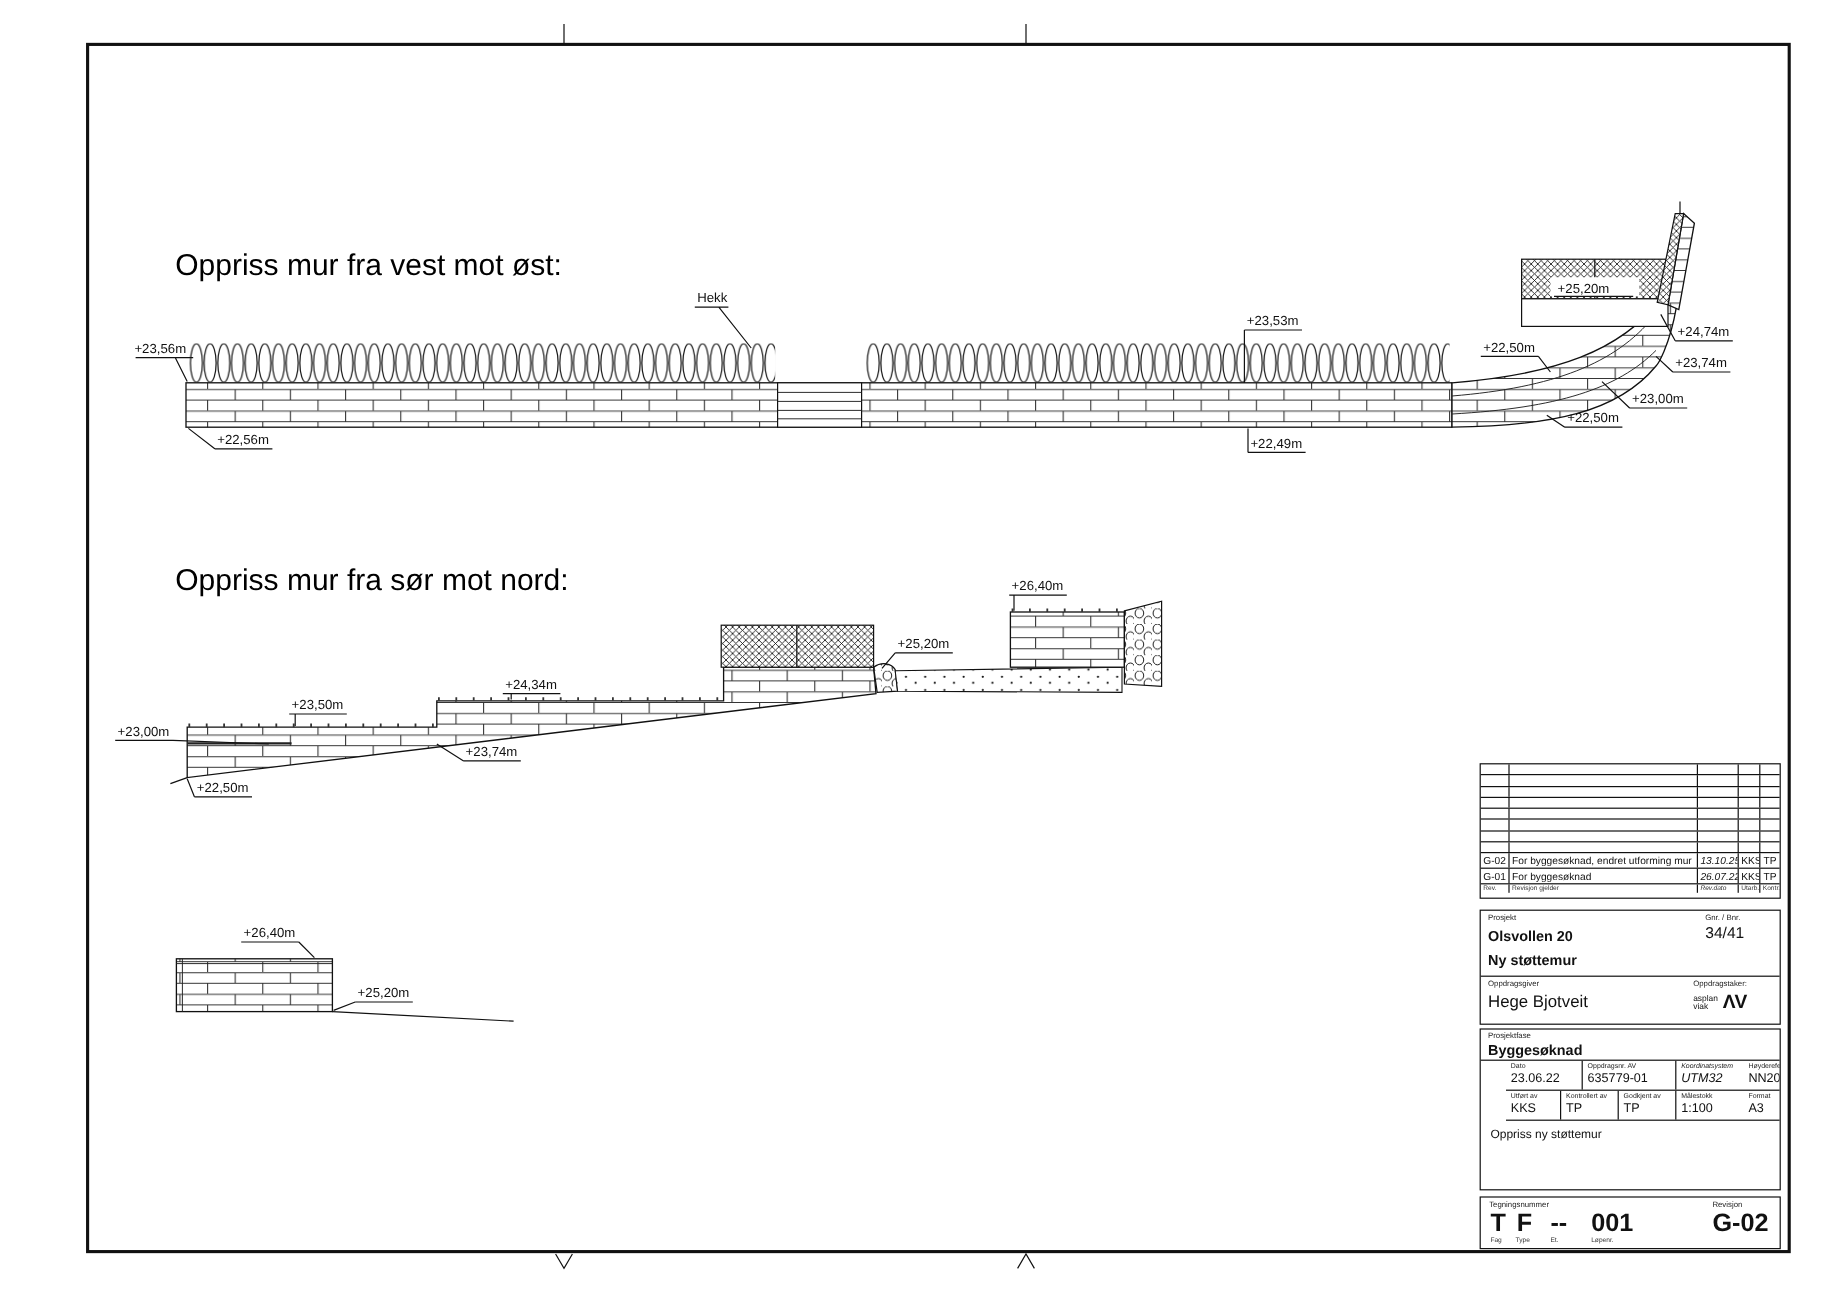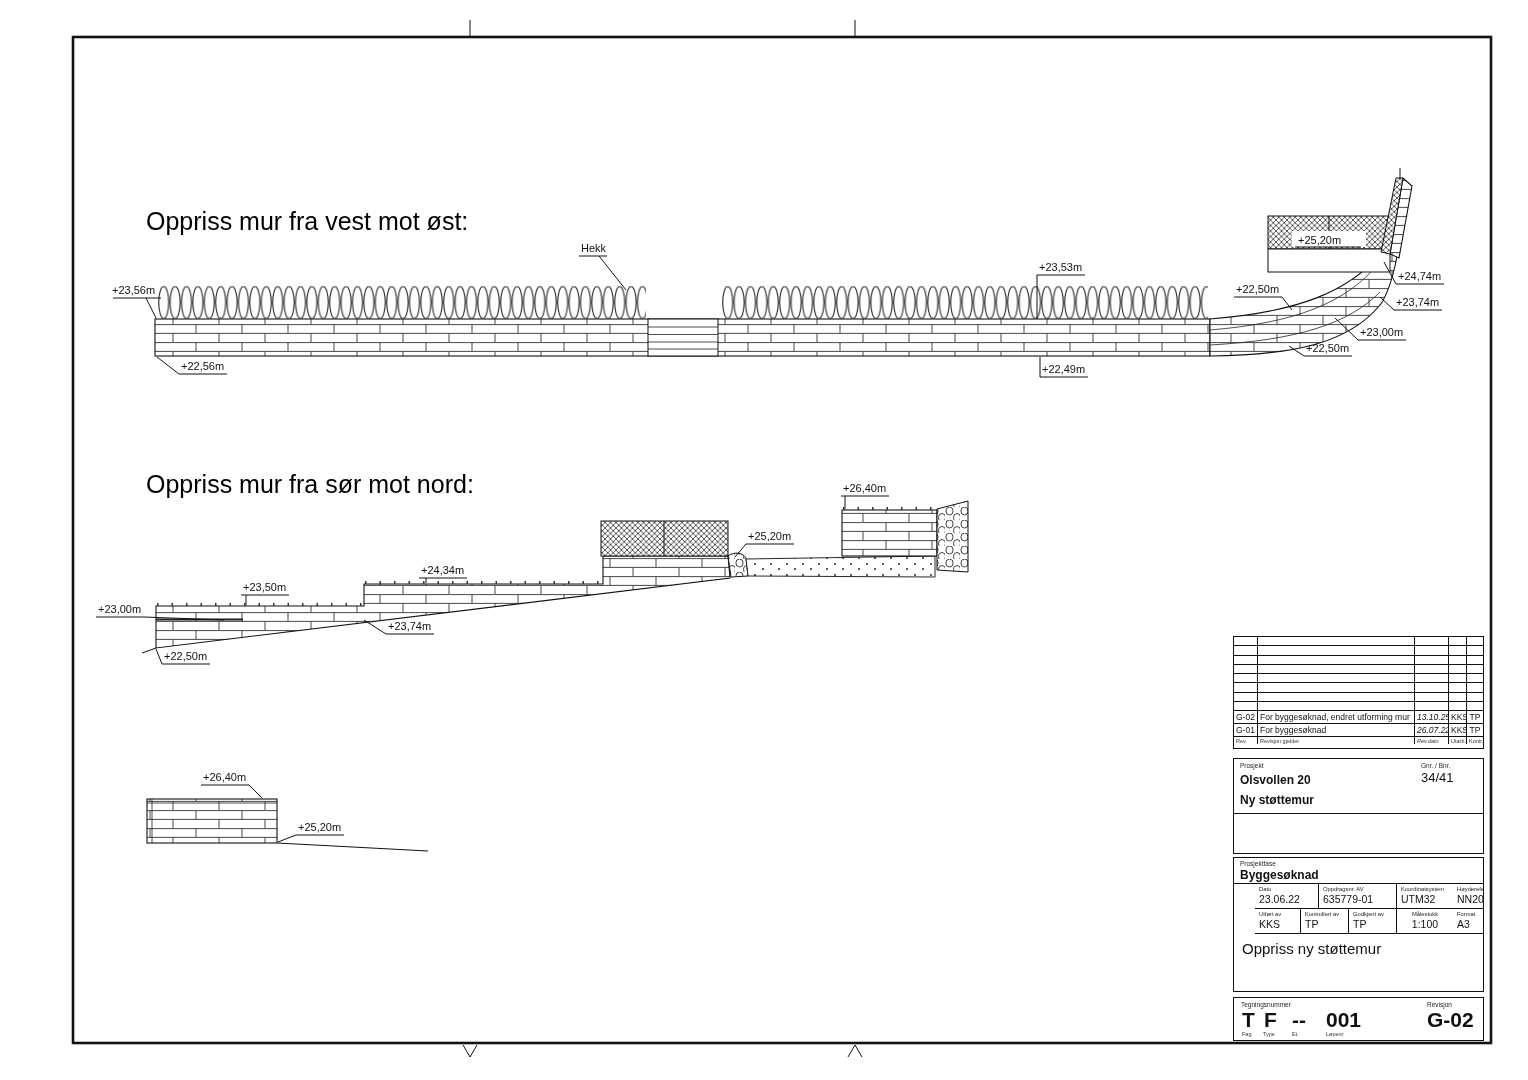--- a/index.html
+++ b/index.html
@@ -230,37 +230,51 @@
   <div class="tb-box" style="top:758px;height:96px;">
     <div class="sec bb" style="height:55px;">
       <div class="tiny">Prosjekt</div>
       <div class="big">Olsvollen 20</div>
       <div class="big">Ny støttemur</div>
       <div style="position:absolute;right:8px;top:3px;width:54px;">
         <div class="tiny">Gnr. / Bnr.</div>
         <div style="font-size:13px;">34/41</div>
       </div>
     </div>
+    <div class="sec" style="height:34px;">
+      <div class="tiny">Oppdragsgiver</div>
+      <div style="font-size:14px;line-height:18px;">Hege Bjotveit</div>
+      <div style="position:absolute;right:8px;top:3px;width:64px;">
+        <div class="tiny">Oppdragstaker:</div>
+        <div style="display:flex;align-items:center;gap:4px;margin-top:2px;">
+          <div style="font-size:7px;line-height:7.5px;">
+            <div>asplan</div>
+            <div>viak</div>
+          </div>
+          <div style="font-size:16px;font-weight:bold;letter-spacing:-1px;">ΛV</div>
+        </div>
+      </div>
+    </div>
   </div>
 
   <div class="tb-box" style="top:857px;height:135px;">
     <div class="sec bb" style="height:26px;padding:2px 6px;">
       <div class="tiny">Prosjektfase</div>
       <div style="font-size:12px;font-weight:bold;line-height:15px;">Byggesøknad</div>
     </div>
     <div class="metarow">
       <div class="mcell" style="width:64px;">
         <div class="mlabel">Dato</div>
         <div class="mval">23.06.22</div>
       </div>
       <div class="mcell" style="width:78px;">
         <div class="mlabel">Oppdragsnr. AV</div>
         <div class="mval">635779-01</div>
       </div>
-      <div class="mcell nb" style="width:56px;">
+      <div class="mcell nb" style="width:56px;font-style:italic;">
         <div class="mlabel">Koordinatsystem</div>
         <div class="mval">UTM32</div>
       </div>
       <div class="mcell nb" style="flex:1;">
         <div class="mlabel">Høydereferanse</div>
         <div class="mval">NN2000</div>
       </div>
     </div>
     <div class="metarow">
       <div class="mcell" style="width:46px;">
@@ -268,31 +282,31 @@
         <div class="mval">KKS</div>
       </div>
       <div class="mcell" style="width:48px;">
         <div class="mlabel">Kontrollert av</div>
         <div class="mval">TP</div>
       </div>
       <div class="mcell" style="width:48px;">
         <div class="mlabel">Godkjent av</div>
         <div class="mval">TP</div>
       </div>
-      <div class="mcell nb" style="width:56px;text-align:center;">
+      <div class="mcell nb" style="width:56px;">
         <div class="mlabel">Målestokk</div>
         <div class="mval">1:100</div>
       </div>
       <div class="mcell nb" style="flex:1;">
         <div class="mlabel">Format</div>
         <div class="mval">A3</div>
       </div>
     </div>
     <div class="sec" style="height:54px;padding:6px 8px;">
-      <div style="font-size:15px;">Oppriss ny støttemur</div>
+      <div style="font-size:10px;">Oppriss ny støttemur</div>
     </div>
   </div>
 
   <div class="tb-box" style="top:997px;height:44px;">
     <div class="tiny" style="position:absolute;left:7px;top:3px;">Tegningsnummer</div>
     <span class="numbig" style="left:8px;">T</span>
     <span class="numbig" style="left:30px;">F</span>
     <span class="numbig" style="left:58px;">--</span>
     <span class="numbig" style="left:92px;">001</span>
     <span class="numsub" style="left:8px;">Fag</span>

